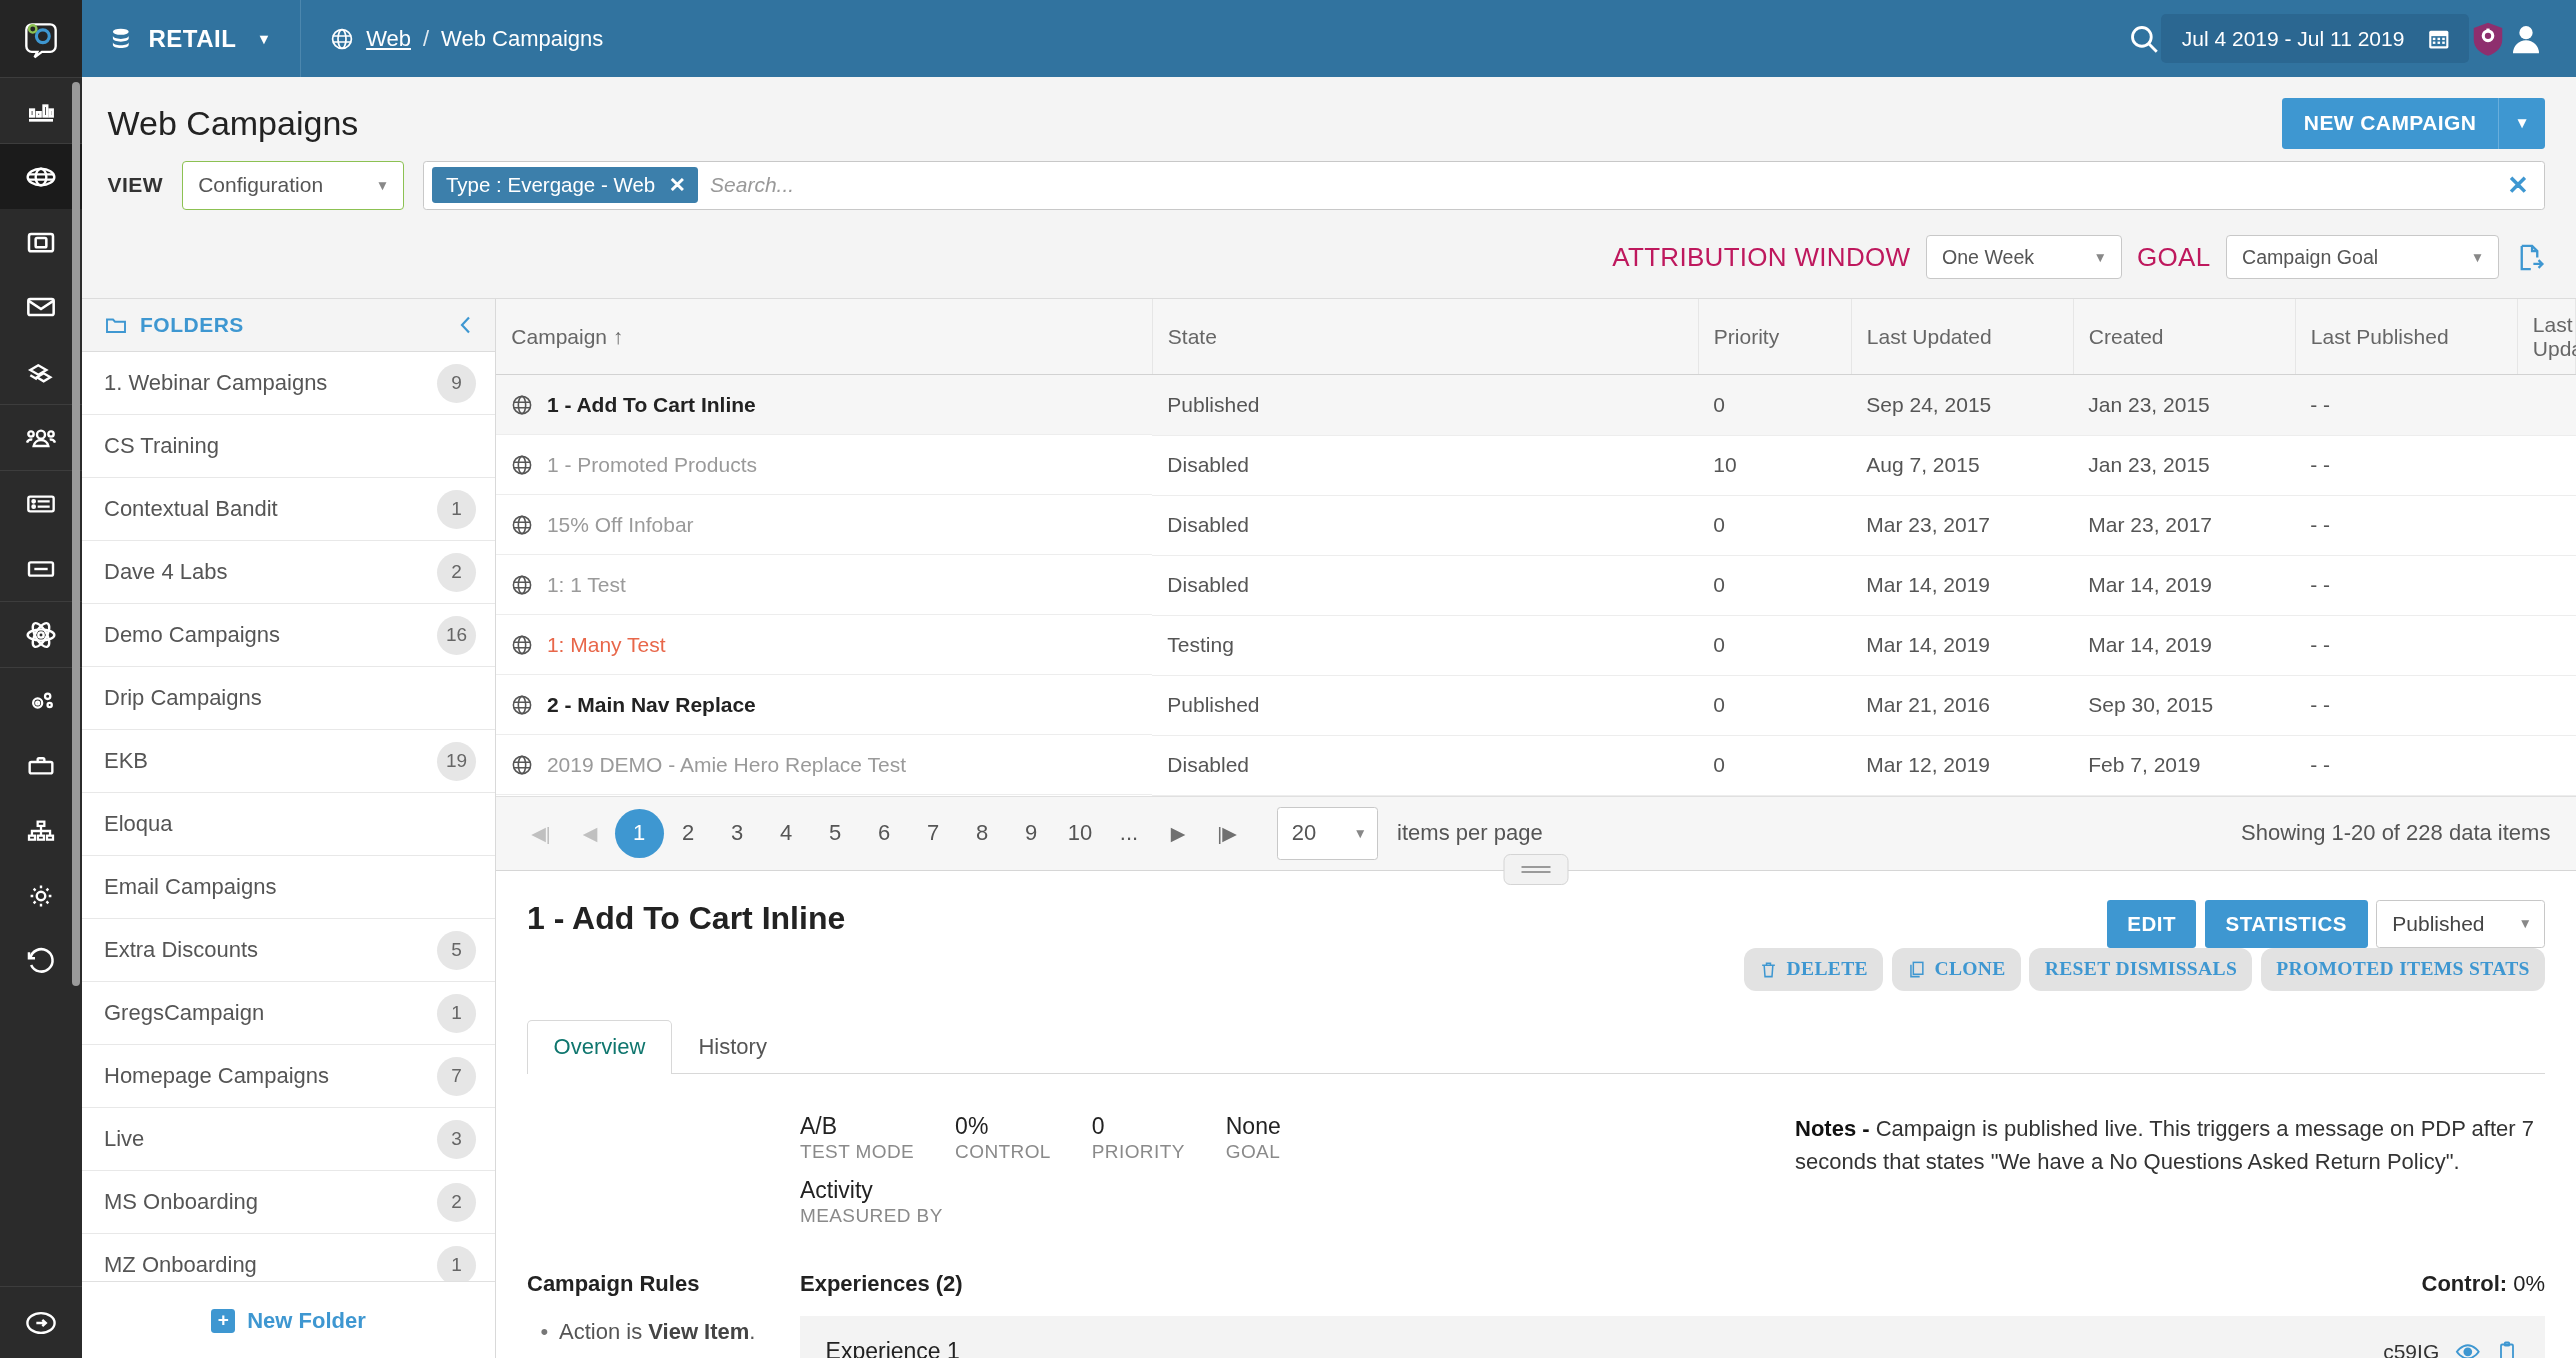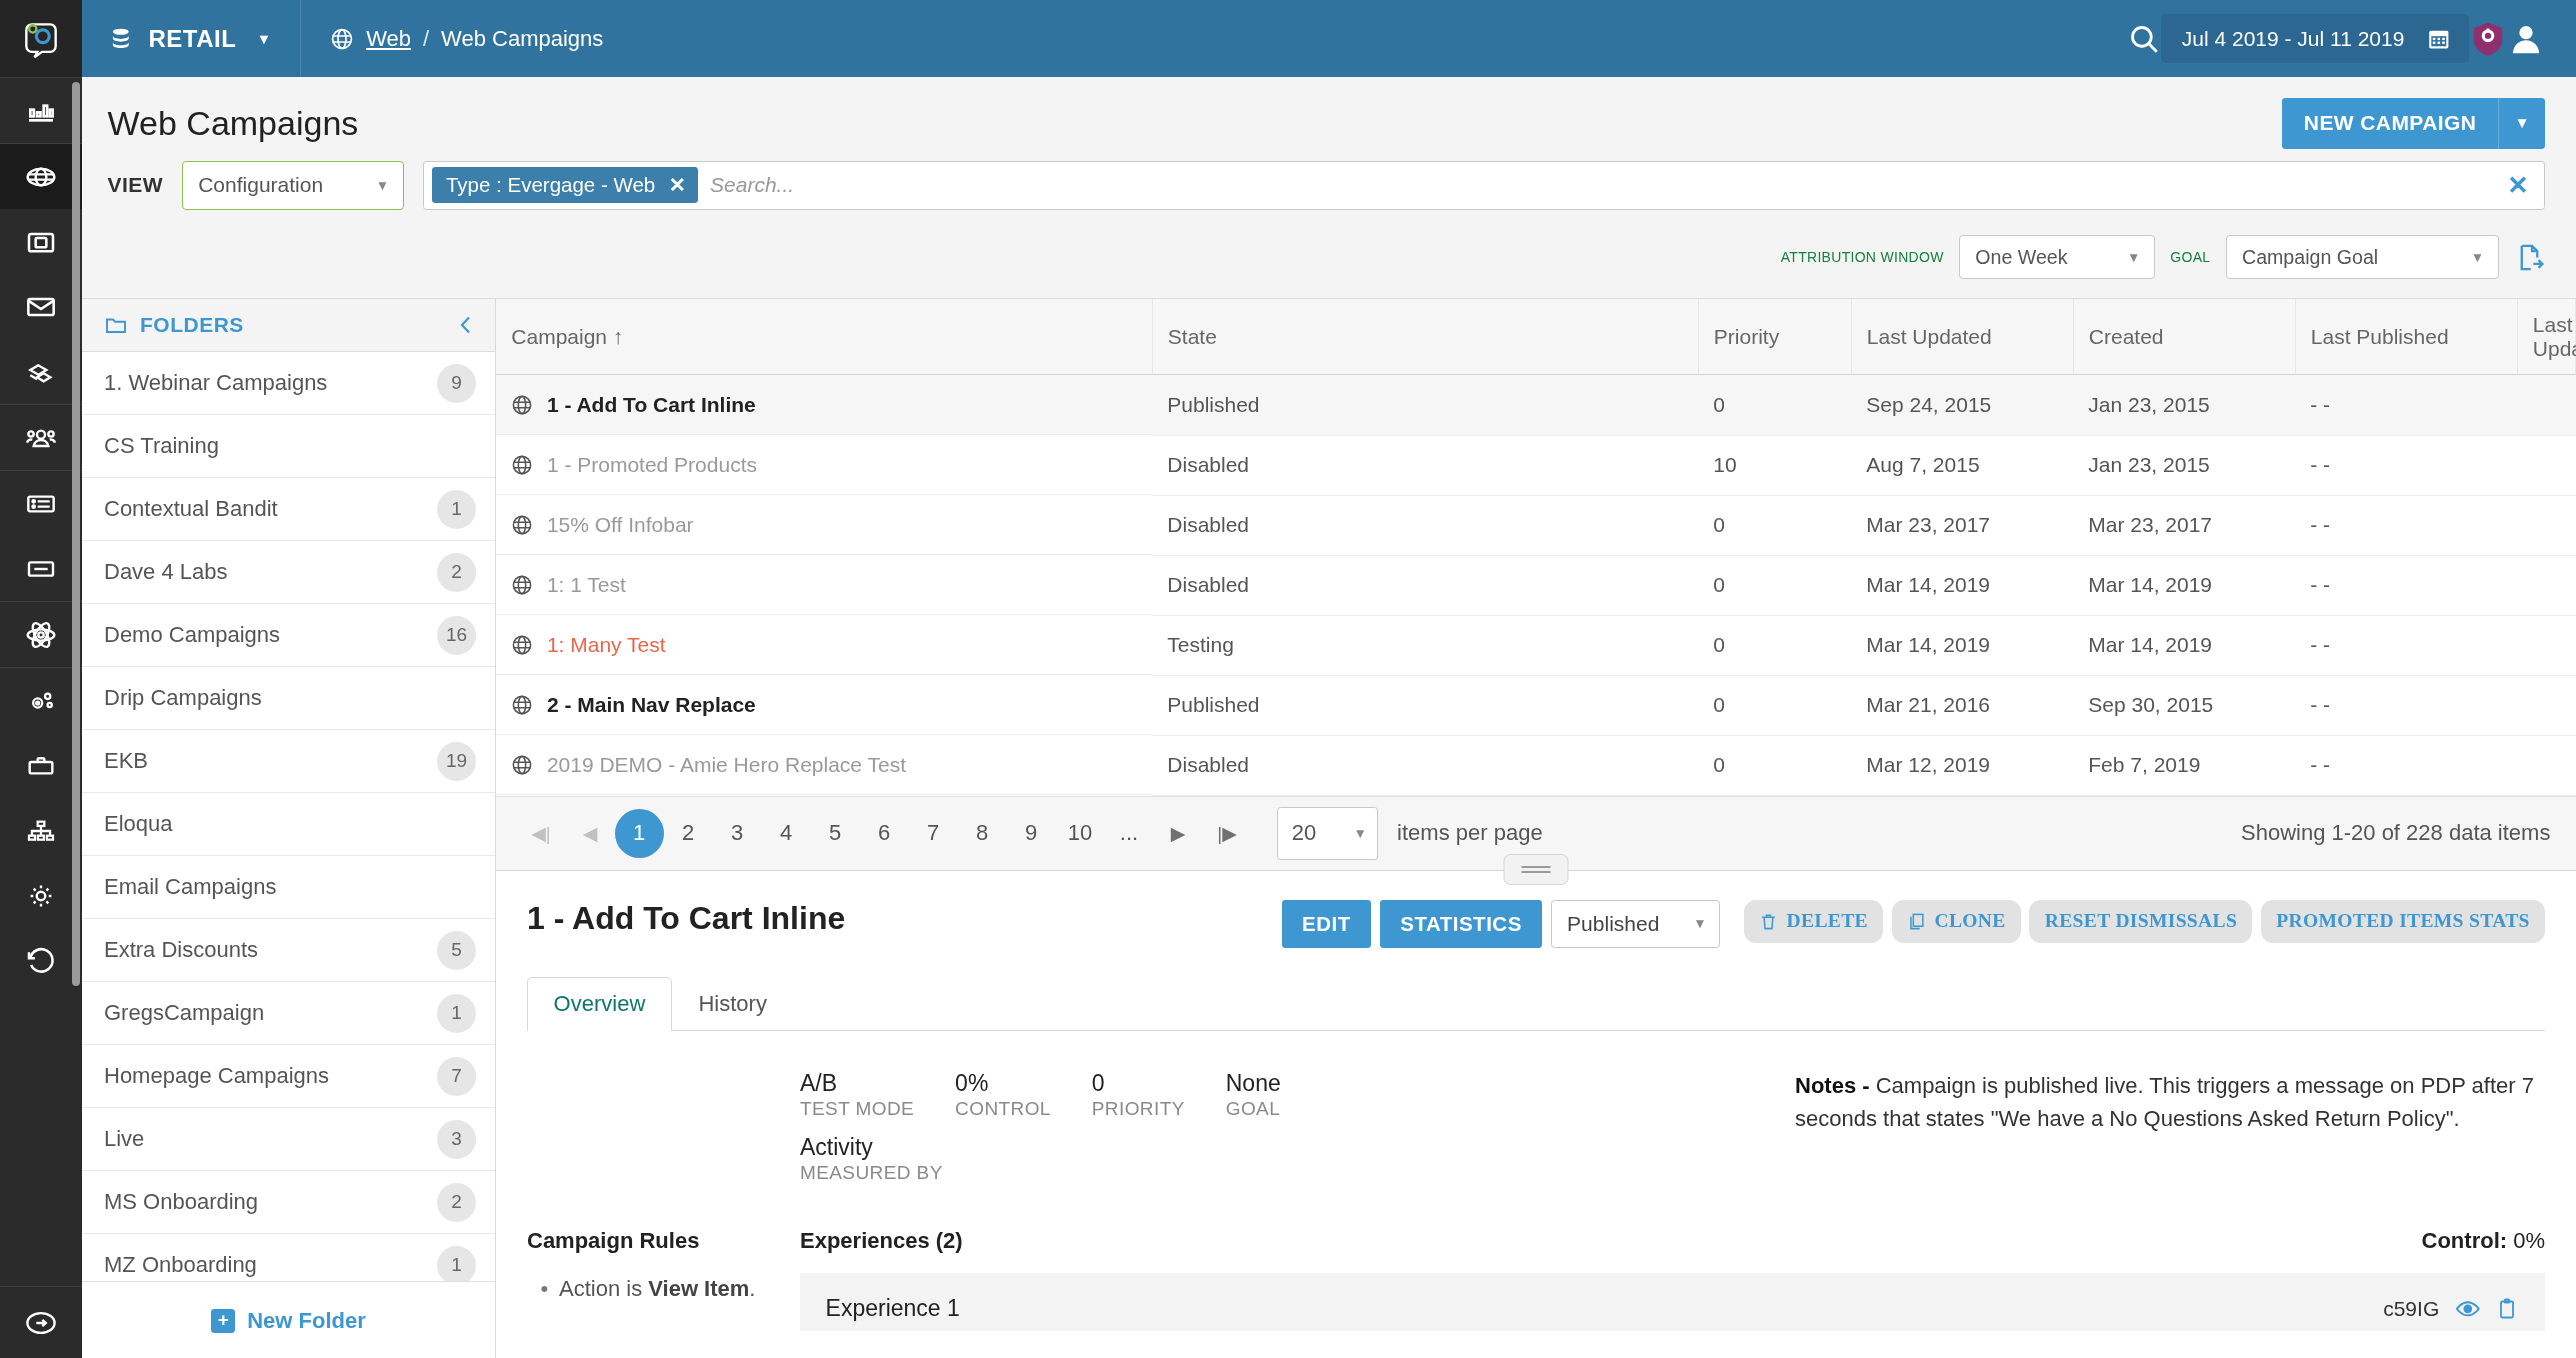--- a/index.html
+++ b/index.html
@@ -111,21 +111,21 @@
     flex: 1 1 auto; border: none; outline: none; font-size: 21px;
     font-family: "Liberation Sans", sans-serif; color: #333; font-style: italic;
   }
   #searchinput::placeholder { color: #999; font-style: italic; }
   #clearsearch { color: #3e97d1; font-size: 25.6px; font-weight: bold; padding-right: 3.4px; cursor: pointer; }
 
   #attrrow {
     display: flex; align-items: center; justify-content: flex-end; gap: 15.3px;
     padding: 3.4px 31px 19px 0;
   }
-  .attr-lbl { font-size: 14px; color: #15803d; letter-spacing: 0.3px; font-weight: normal; }
+  .attr-lbl { font-size: 26px; color: #be185d; letter-spacing: 0.3px; font-weight: normal; }
 
   
   #bodysplit { flex: 1 1 auto; display: flex; min-height: 0; }
 
   
   #folders {
     width: 414px; flex: 0 0 414px; border-right: 0.9px solid #d9d9d9;
     display: flex; flex-direction: column; background: #fff;
   }
   #foldershead {
@@ -199,21 +199,21 @@
     bottom: -15.3px; width: 65px; height: 31px; background: #f2f2f2;
     border: 0.9px solid #d4d4d4; border-radius: 6.8px; cursor: row-resize;
     display: flex; align-items: center; justify-content: center; flex-direction: column; gap: 3.4px;
   }
   #splitter i { display: block; width: 29px; height: 1.7px; background: #9a9a9a; }
 
   
   #detail { flex: 1 1 auto; min-height: 0; padding: 0 31px 0 31px; overflow: hidden; }
   #detailhead { display: flex; align-items: flex-start; padding-top: 29px; }
   #detailtitle { font-size: 32px; color: #222; }
-  #detailactions { margin-left: auto; display: flex; align-items: flex-start; gap: 24px; }
+  #detailactions { margin-left: auto; display: flex; flex-direction: column; align-items: flex-end; gap: 0; }
   .row1 { display: flex; gap: 8.5px; align-items: stretch; }
   .btn-blue {
     background: #3e97d1; color: #fff; border: none; border-radius: 3.4px;
     padding: 0 20.5px; height: 48px; font-size: 20.5px; font-weight: bold; letter-spacing: 0.5px;
     font-family: "Liberation Sans", sans-serif; cursor: pointer;
   }
   #statusel {
     background: #fff; border: 0.9px solid #c8c8c8; border-radius: 3.4px; height: 48px;
     display: flex; align-items: center; gap: 34px; padding: 0 12px 0 15.3px;
     font-size: 21px; color: #444; cursor: pointer;

